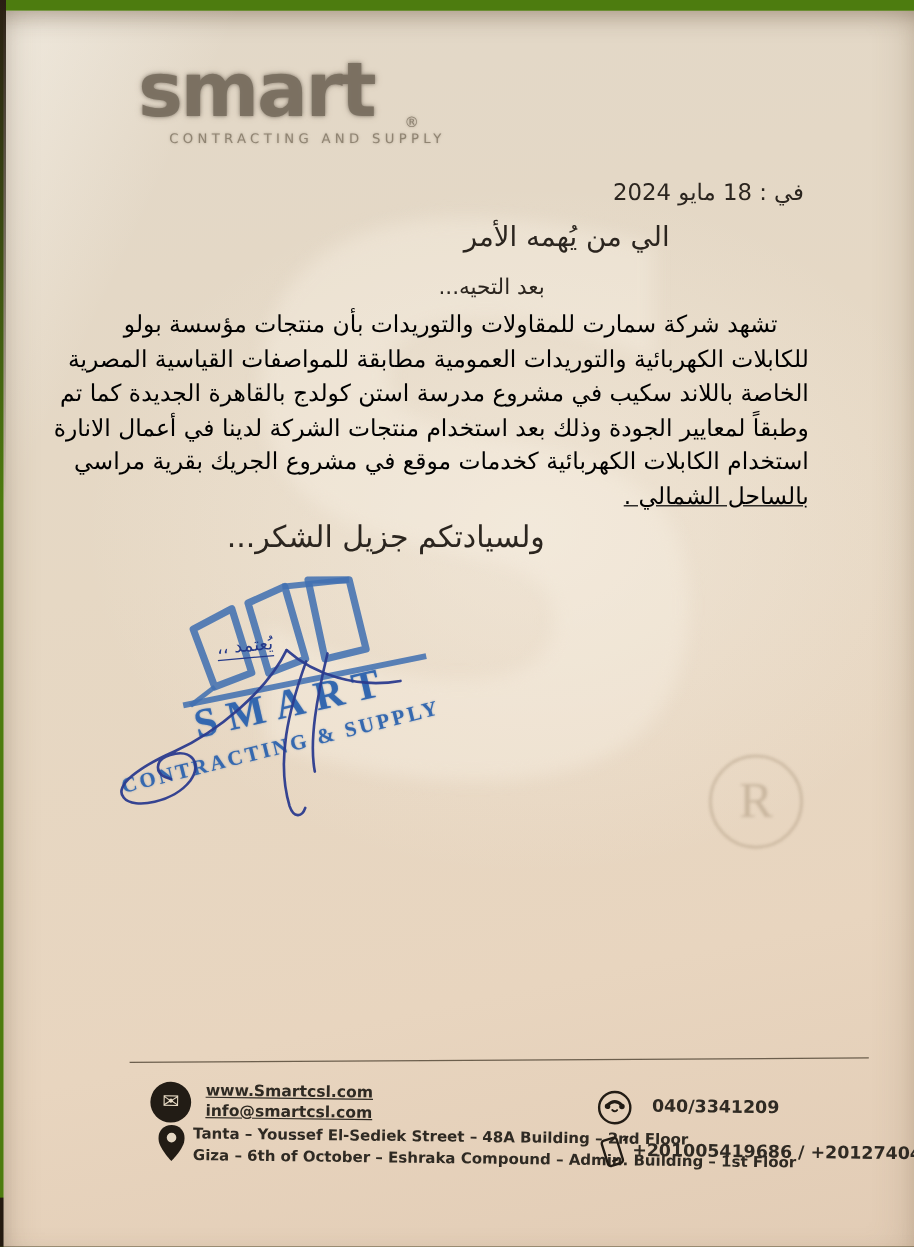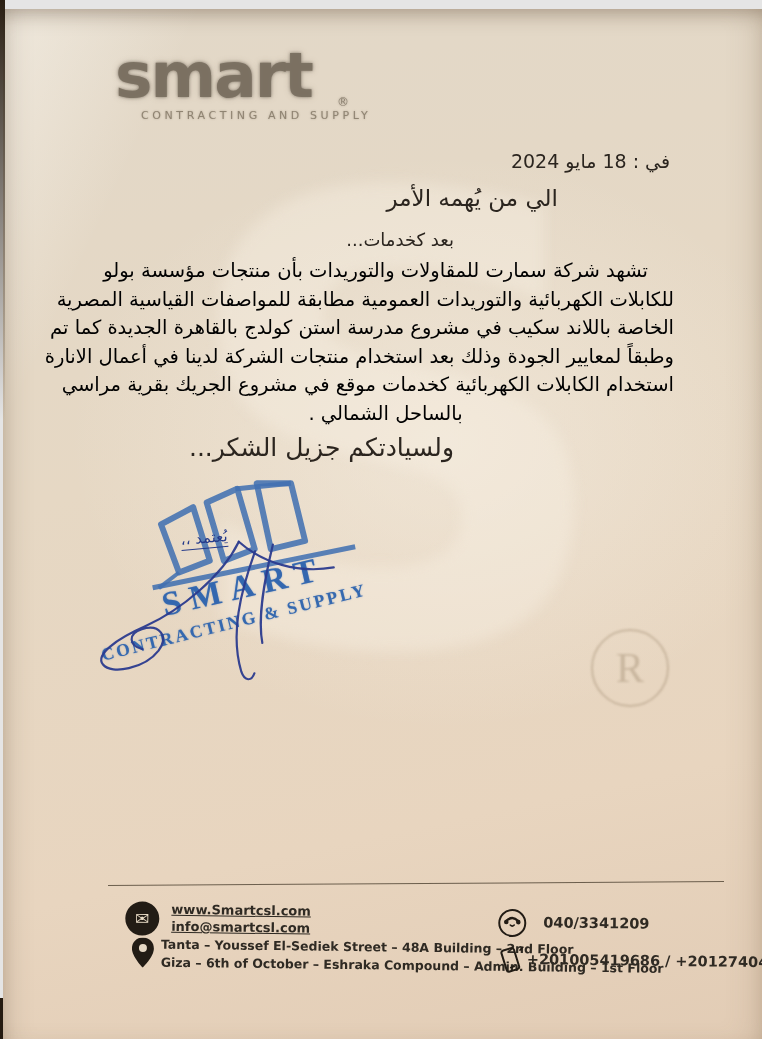--- a/index.html
+++ b/index.html
@@ -1,19 +1,19 @@
 <!DOCTYPE html>
 <html><head>
 <meta charset="utf-8">
 <style>
   * { margin:0; padding:0; box-sizing:border-box; }
   html,body { width:762px; height:1039px; }
   body { font-family:"DejaVu Sans", sans-serif; background:#241a10; overflow:hidden; }
 
-  .scan { position:relative; width:762px; height:998px; background:#e5e5e5; }
+  .scan { position:relative; width:762px; height:998px; background:#4d7c0f; }
 
   .paper {
     position:absolute; left:3px; top:9px; width:759px; height:1030px;
     background:
       linear-gradient(115deg, rgba(250,246,238,0.55) 0%, rgba(250,246,238,0) 16%),
       radial-gradient(ellipse 520px 400px at 58% 42%, rgba(248,241,230,0.5), rgba(248,241,230,0) 72%),
       linear-gradient(168deg, #e2d8c8 0%, #e6d8c4 42%, #e8d5bf 76%, #e2ccb5 100%);
     box-shadow: inset -20px 0 34px -20px rgba(120,95,70,0.3),
                 inset 0 16px 22px -14px rgba(70,48,28,0.4),
                 inset 22px 0 30px -24px rgba(90,70,50,0.35);
@@ -32,21 +32,21 @@
 
   
   .rtl { direction:rtl; unicode-bidi:embed; color:#2b251f; }
   .date-line { position:absolute; right:92px; top:141px; font-size:19px; }
   .recipient { position:absolute; right:204px; top:176px; font-size:23px; }
   .salutation { position:absolute; right:308px; top:220px; font-size:18px; }
 
   .body-block { position:absolute; left:94px; right:88px; top:248px; }
   .body-line { font-size:19.5px; line-height:28.5px; text-align:right; direction:rtl; white-space:nowrap; }
   .body-line.indent { padding-right:26px; }
-  .body-line.last { text-align:center; }
+  .body-line.last { text-align:right;text-decoration:underline; }
 
   .closing { position:absolute; right:308px; top:424px; font-size:25px; }
 
   
   .stamp { position:absolute; left:85px; top:462px; width:345px; height:210px; transform:rotate(-2deg); }
   .stamp-buildings { position:absolute; left:58px; top:4px; transform:rotate(-5deg); opacity:0.88; }
   .stamp-name { position:absolute; left:72px; top:96px; font-family:"Liberation Serif", serif; font-weight:bold;
     font-size:34px; letter-spacing:9px; color:rgba(44,99,174,0.92); transform:rotate(-11deg);
     text-shadow:0 0 1.5px rgba(44,99,174,0.55); white-space:nowrap; }
   .stamp-sub { position:absolute; left:8px; top:140px; font-family:"Liberation Serif", serif; font-weight:bold;
@@ -90,21 +90,21 @@
     <div class="wm-s">S</div>
 
     <div class="logo-wrap">
       <div class="logo-main">smart</div>
       <div class="logo-reg">®</div>
       <div class="logo-sub">CONTRACTING AND SUPPLY</div>
     </div>
 
     <div class="date-line rtl">في : 18 مايو 2024</div>
     <div class="recipient rtl">الي من يُهمه الأمر</div>
-    <div class="salutation rtl">بعد كخدمات...</div>
+    <div class="salutation rtl">بعد التحيه...</div>
 
     <div class="body-block">
       <div class="body-line indent">تشهد شركة سمارت للمقاولات والتوريدات بأن منتجات مؤسسة بولو</div>
       <div class="body-line">للكابلات الكهربائية والتوريدات العمومية مطابقة للمواصفات القياسية المصرية</div>
       <div class="body-line">الخاصة باللاند سكيب في مشروع  مدرسة استن كولدج بالقاهرة الجديدة كما تم</div>
       <div class="body-line">وطبقاً لمعايير الجودة وذلك بعد استخدام منتجات الشركة لدينا في أعمال الانارة</div>
       <div class="body-line">استخدام الكابلات الكهربائية كخدمات موقع في مشروع الجريك بقرية مراسي</div>
       <div class="body-line last">بالساحل الشمالي .</div>
     </div>
 

